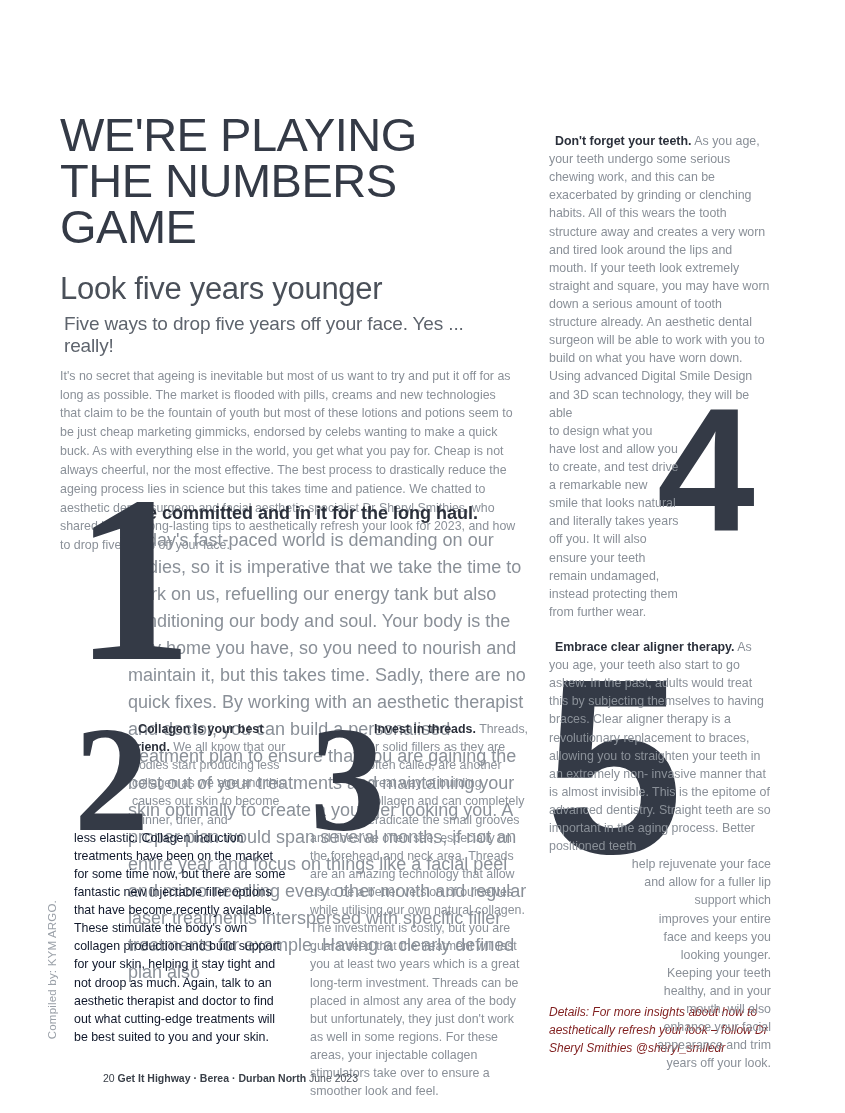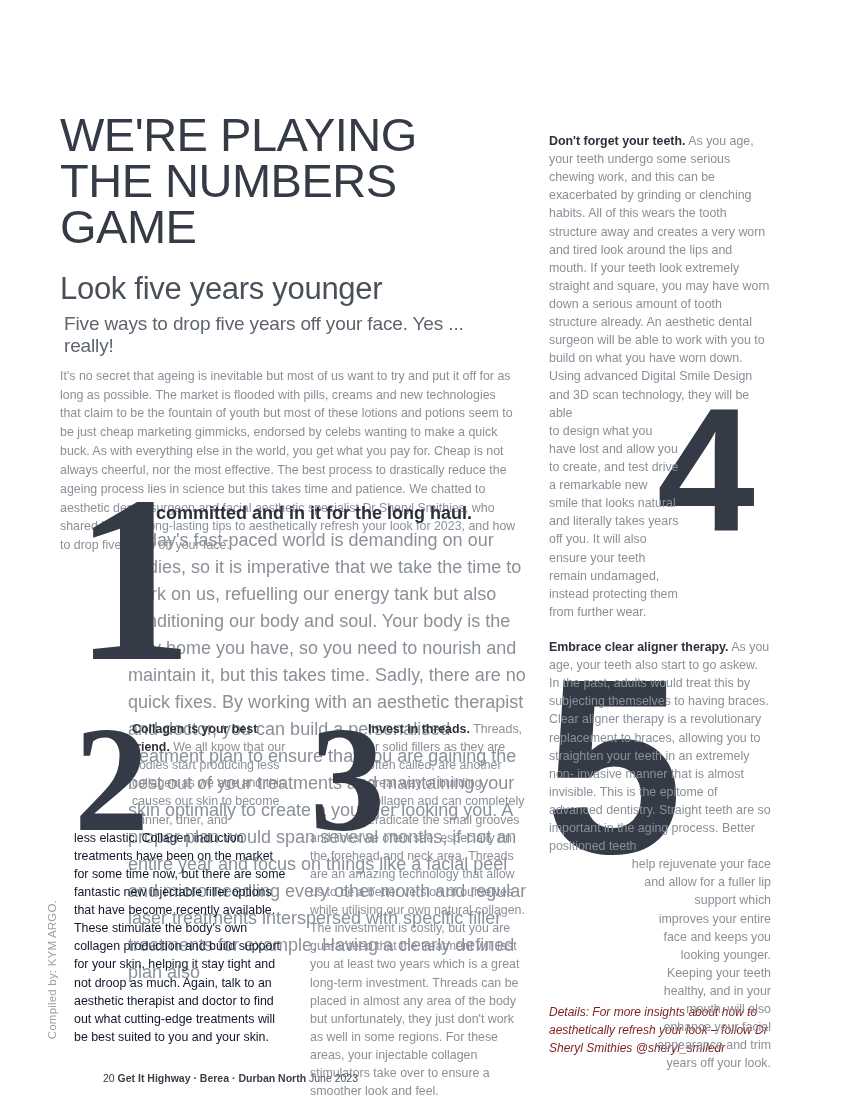--- a/index.html
+++ b/index.html
@@ -159,20 +159,21 @@
   }
   .item3 .rest {
     font-size: 12.4px;
     line-height: 1.46;
     color: #8a9098;
   }
 
   strong.lead-in {
     color: #2b303b;
     font-weight: 700;
+    margin-left: 6px;
   }
 
   
   .right-col {
     position: absolute;
     left: 549px;
     top: 132px;
     width: 222px;
     font-size: 12.4px;
     line-height: 1.46;

